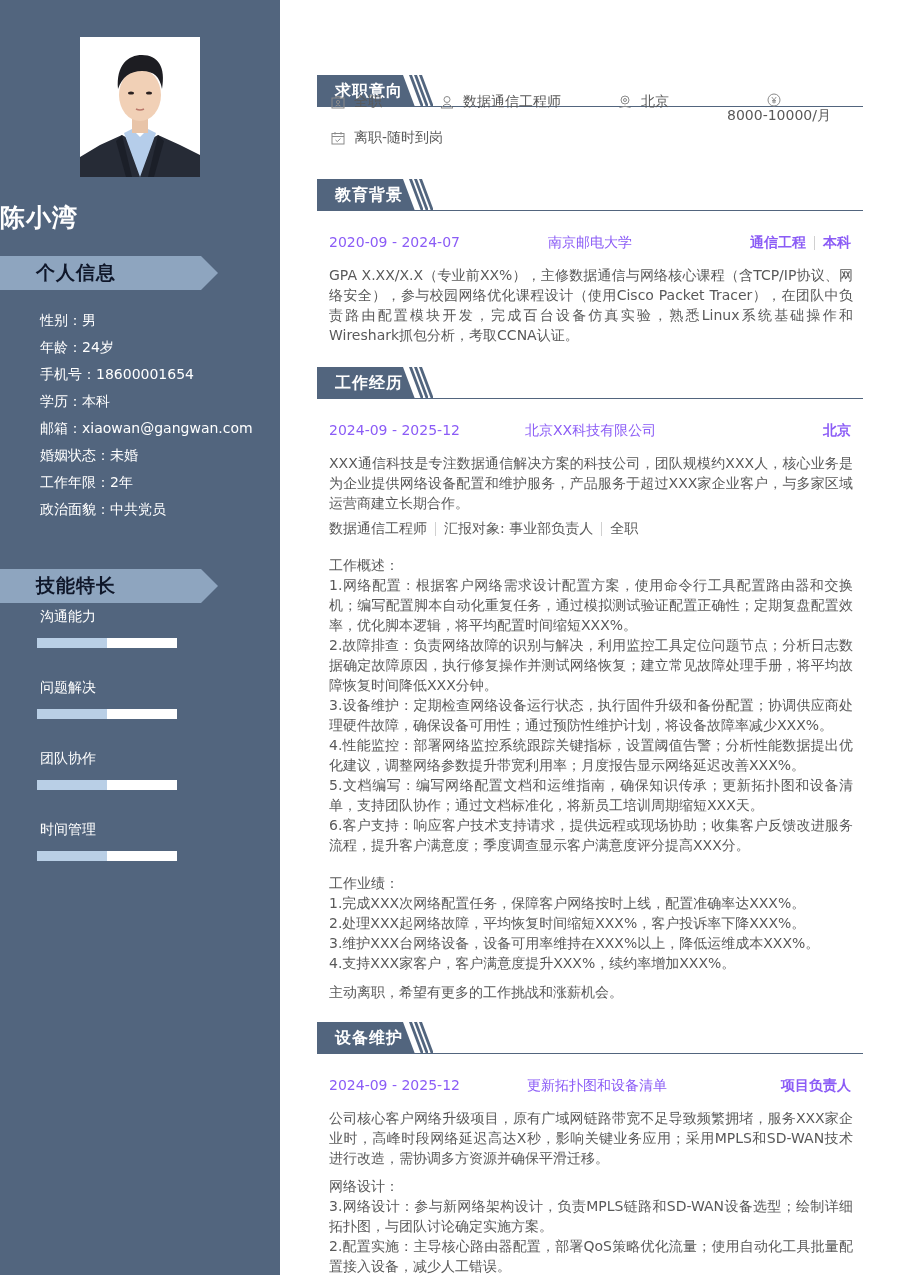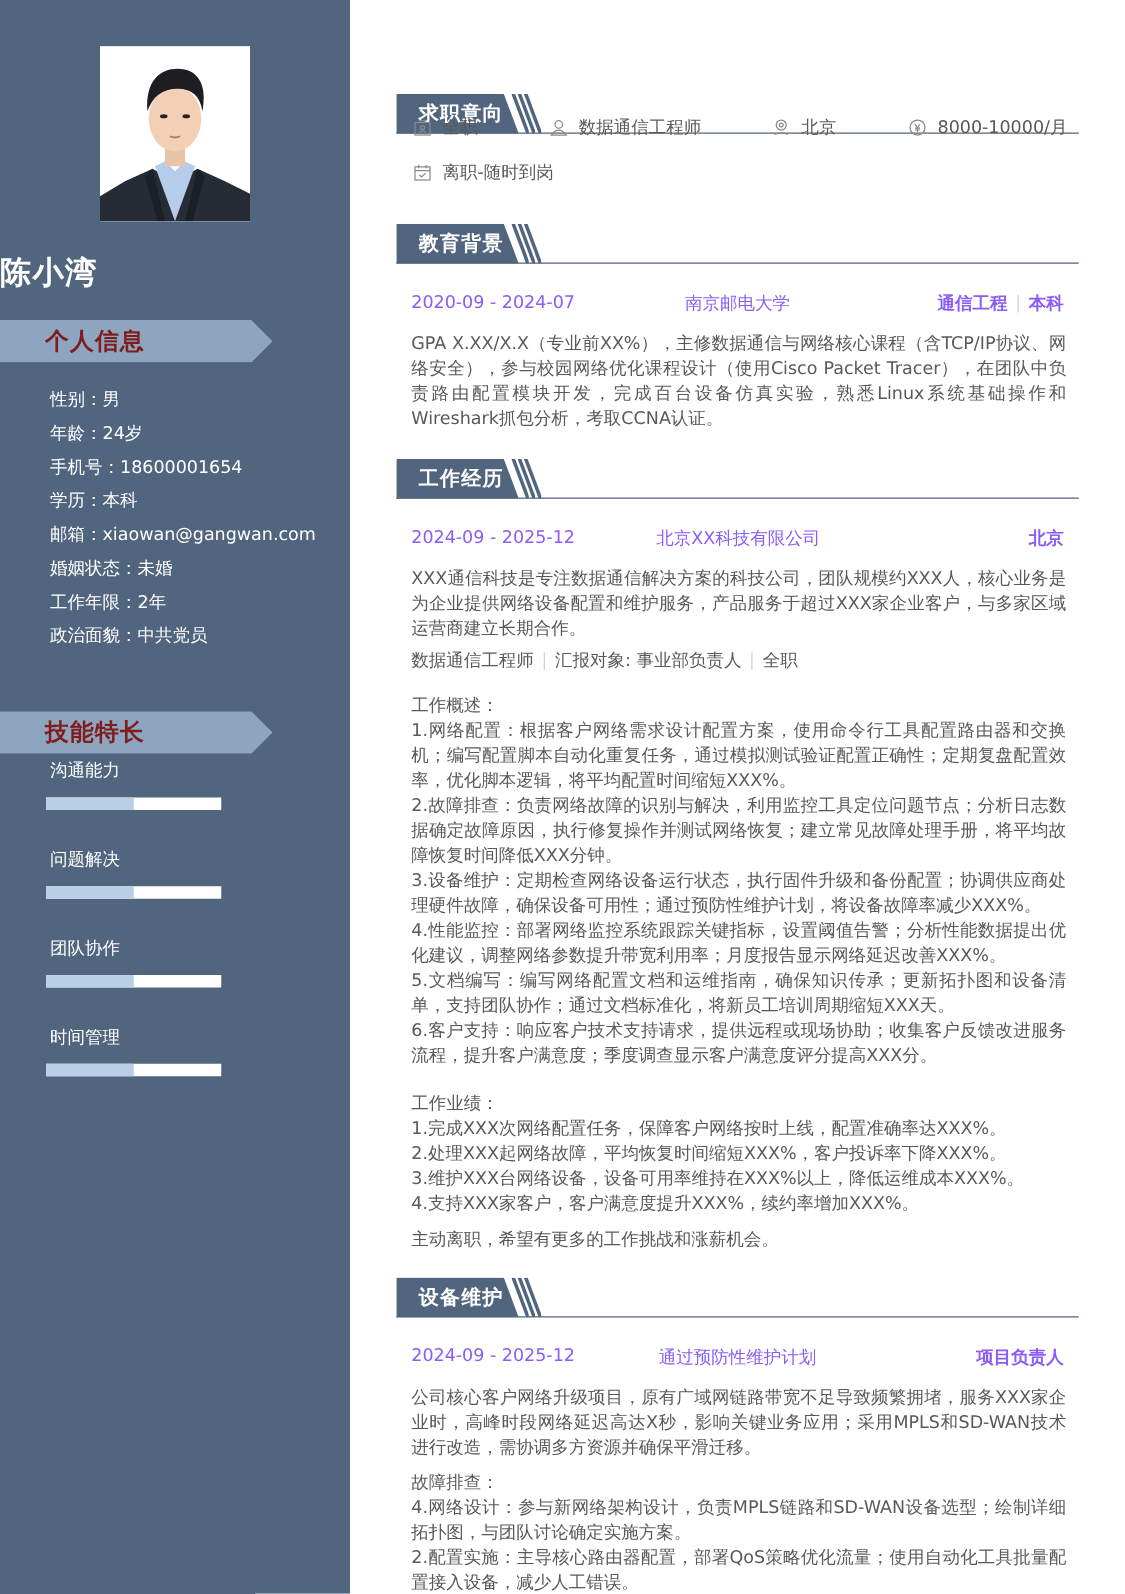--- a/index.html
+++ b/index.html
@@ -7,21 +7,21 @@
   body { font-family: "DejaVu Sans", "Liberation Sans", sans-serif; color: #595959; position: relative; }
 
   
   .sidebar { position: absolute; left: 0; top: 0; width: 280px; height: 1275px; background: #52657e; }
   .photo { position: absolute; left: 80px; top: 37px; width: 120px; height: 140px; background: #ffffff; overflow: hidden; }
   .photo svg { display: block; }
   .name { position: absolute; left: 0; top: 201px; width: 276px; color: #ffffff; font-size: 25px; font-weight: bold; letter-spacing: 1px; }
 
   .side-banner { position: absolute; left: 0; width: 218px; height: 34px; background: #8ea5bf;
     clip-path: polygon(0 0, 201px 0, 218px 17px, 201px 34px, 0 34px); }
-  .side-banner span { position: absolute; left: 36px; top: 4px; color: #7f1d1d; font-size: 19px; font-weight: bold; letter-spacing: 1px; }
+  .side-banner span { position: absolute; left: 36px; top: 4px; color: #0f172a; font-size: 19px; font-weight: bold; letter-spacing: 1px; }
 
   .info-list { position: absolute; left: 40px; top: 310px; }
   .info-item { height: 27px; line-height: 21px; color: #ffffff; font-size: 14px; white-space: nowrap; }
 
   .skill { position: absolute; left: 40px; }
   .skill-label { color: #ffffff; font-size: 14px; }
   .skill-bar { position: absolute; left: -3px; top: 30px; width: 140px; height: 10px; background: #ffffff; }
   .skill-fill { height: 100%; background: #b9cfe6; }
 
   
@@ -154,21 +154,21 @@
 <div class="intent-item" style="left:618px; top:93px;">
   <span class="ic">
     <svg width="14" height="14" viewBox="0 0 14 14">
         <circle cx="7" cy="5" r="4" fill="none" stroke="#8a8a8a"></circle>
         <circle cx="7" cy="5" r="1.5" fill="none" stroke="#8a8a8a"></circle>
         <path d="M1.5 12.5 Q7 10 12.5 12.5" fill="none" stroke="#8a8a8a"></path>
       </svg>
   </span>
   <span>北京</span>
 </div>
-<div class="intent-item" style="left:727px; top:93px;">
+<div class="intent-item" style="left:727px; top:93px;flex-direction:column;">
   <span class="ic">
     <svg width="14" height="14" viewBox="0 0 14 14">
         <circle cx="7" cy="7" r="6" fill="none" stroke="#8a8a8a"></circle>
         <path d="M4.8 4 L7 7 L9.2 4 M7 7 V10.5 M5 7.5 H9 M5 9 H9" fill="none" stroke="#8a8a8a" stroke-width="0.9"></path>
       </svg>
   </span>
   <span>8000-10000/月</span>
 </div>
 <div class="intent-item" style="left:331px; top:129px;">
   <span class="ic">
@@ -250,25 +250,25 @@
 <div class="section-head" style="top:1022px;">
   <div class="line"></div>
   <div class="block"></div>
     <div class="stripe s1"></div>
     <div class="stripe s2"></div>
     <div class="stripe s3"></div>
   <div class="title">设备维护</div>
 </div>
 <div class="row" style="top:1077px;">
   <span class="c1">2024-09 - 2025-12</span>
-  <span class="c2" style="left:198px;">通过预防性维护计划</span>
+  <span class="c2" style="left:198px;">更新拓扑图和设备清单</span>
   <span class="c3">
       <span>项目负责人</span>
     </span>
 </div>
 <div class="para" style="top:1108px;">
   <p>公司核心客户网络升级项目，原有广域网链路带宽不足导致频繁拥堵，服务XXX家企业时，高峰时段网络延迟高达X秒，影响关键业务应用；采用MPLS和SD-WAN技术进行改造，需协调多方资源并确保平滑迁移。</p>
 </div>
 <div class="para" style="top:1176px;">
-  <p>故障排查：</p>
-  <p>4.网络设计：参与新网络架构设计，负责MPLS链路和SD-WAN设备选型；绘制详细拓扑图，与团队讨论确定实施方案。</p>
+  <p>网络设计：</p>
+  <p>3.网络设计：参与新网络架构设计，负责MPLS链路和SD-WAN设备选型；绘制详细拓扑图，与团队讨论确定实施方案。</p>
   <p>2.配置实施：主导核心路由器配置，部署QoS策略优化流量；使用自动化工具批量配置接入设备，减少人工错误。</p>
 </div>
 
 </body></html>

